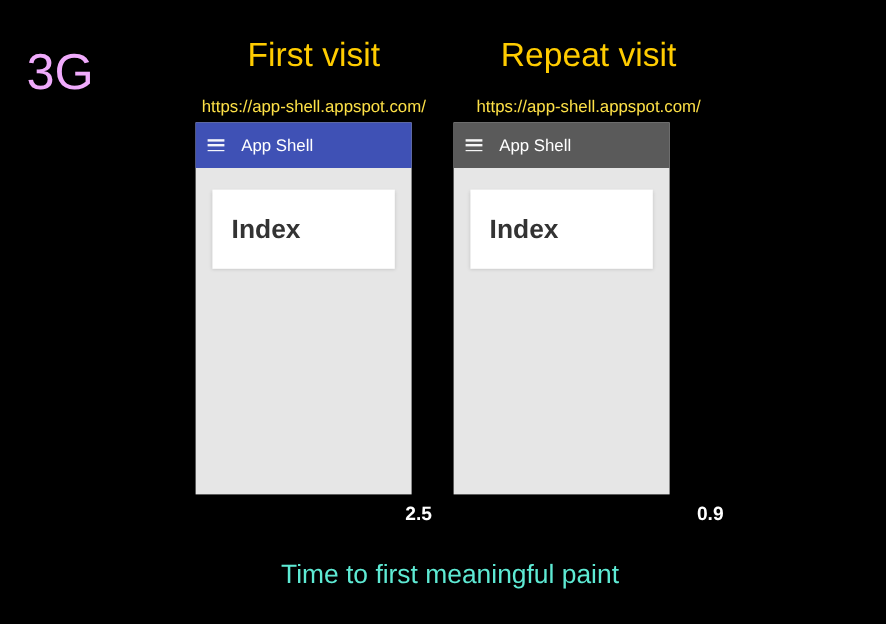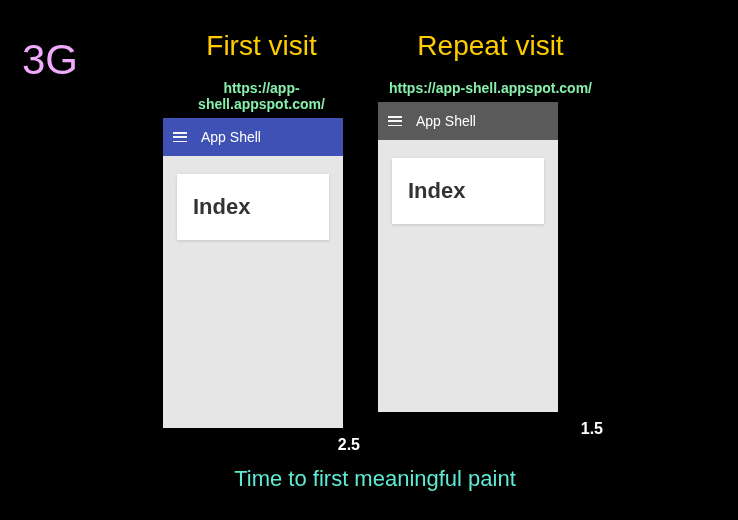--- a/index.html
+++ b/index.html
@@ -26,23 +26,23 @@
     .col-first { left: 135px; width: 225px; padding-left: 28px; }
     .col-repeat { left: 378px; width: 225px; }
     .col-title {
       color: #ffcc00;
       font-size: 28px;
       font-weight: 400;
       text-align: center;
       margin-bottom: 18px;
     }
     .url {
-      color: #86efac;
+      color: #fde047;
       font-size: 14px;
-      font-weight: 700;
+      font-weight: 400;
       text-align: center;
       margin-bottom: 6px;
     }
     .phone {
       width: 180px;
       height: 310px;
       background: #e6e6e6;
       position: relative;
     }
     .toolbar {
@@ -134,16 +134,16 @@
         <span></span>
           <span></span>
           <span></span>
       </div>
       <div class="app-title">App Shell</div>
     </div>
     <div class="card">
       <div class="card-label">Index</div>
     </div>
   </div>
-  <div class="timing">1.5</div>
+  <div class="timing">0.9</div>
 </div>
 
 <div class="footer">Time to first meaningful paint</div>
 
 </body></html>

